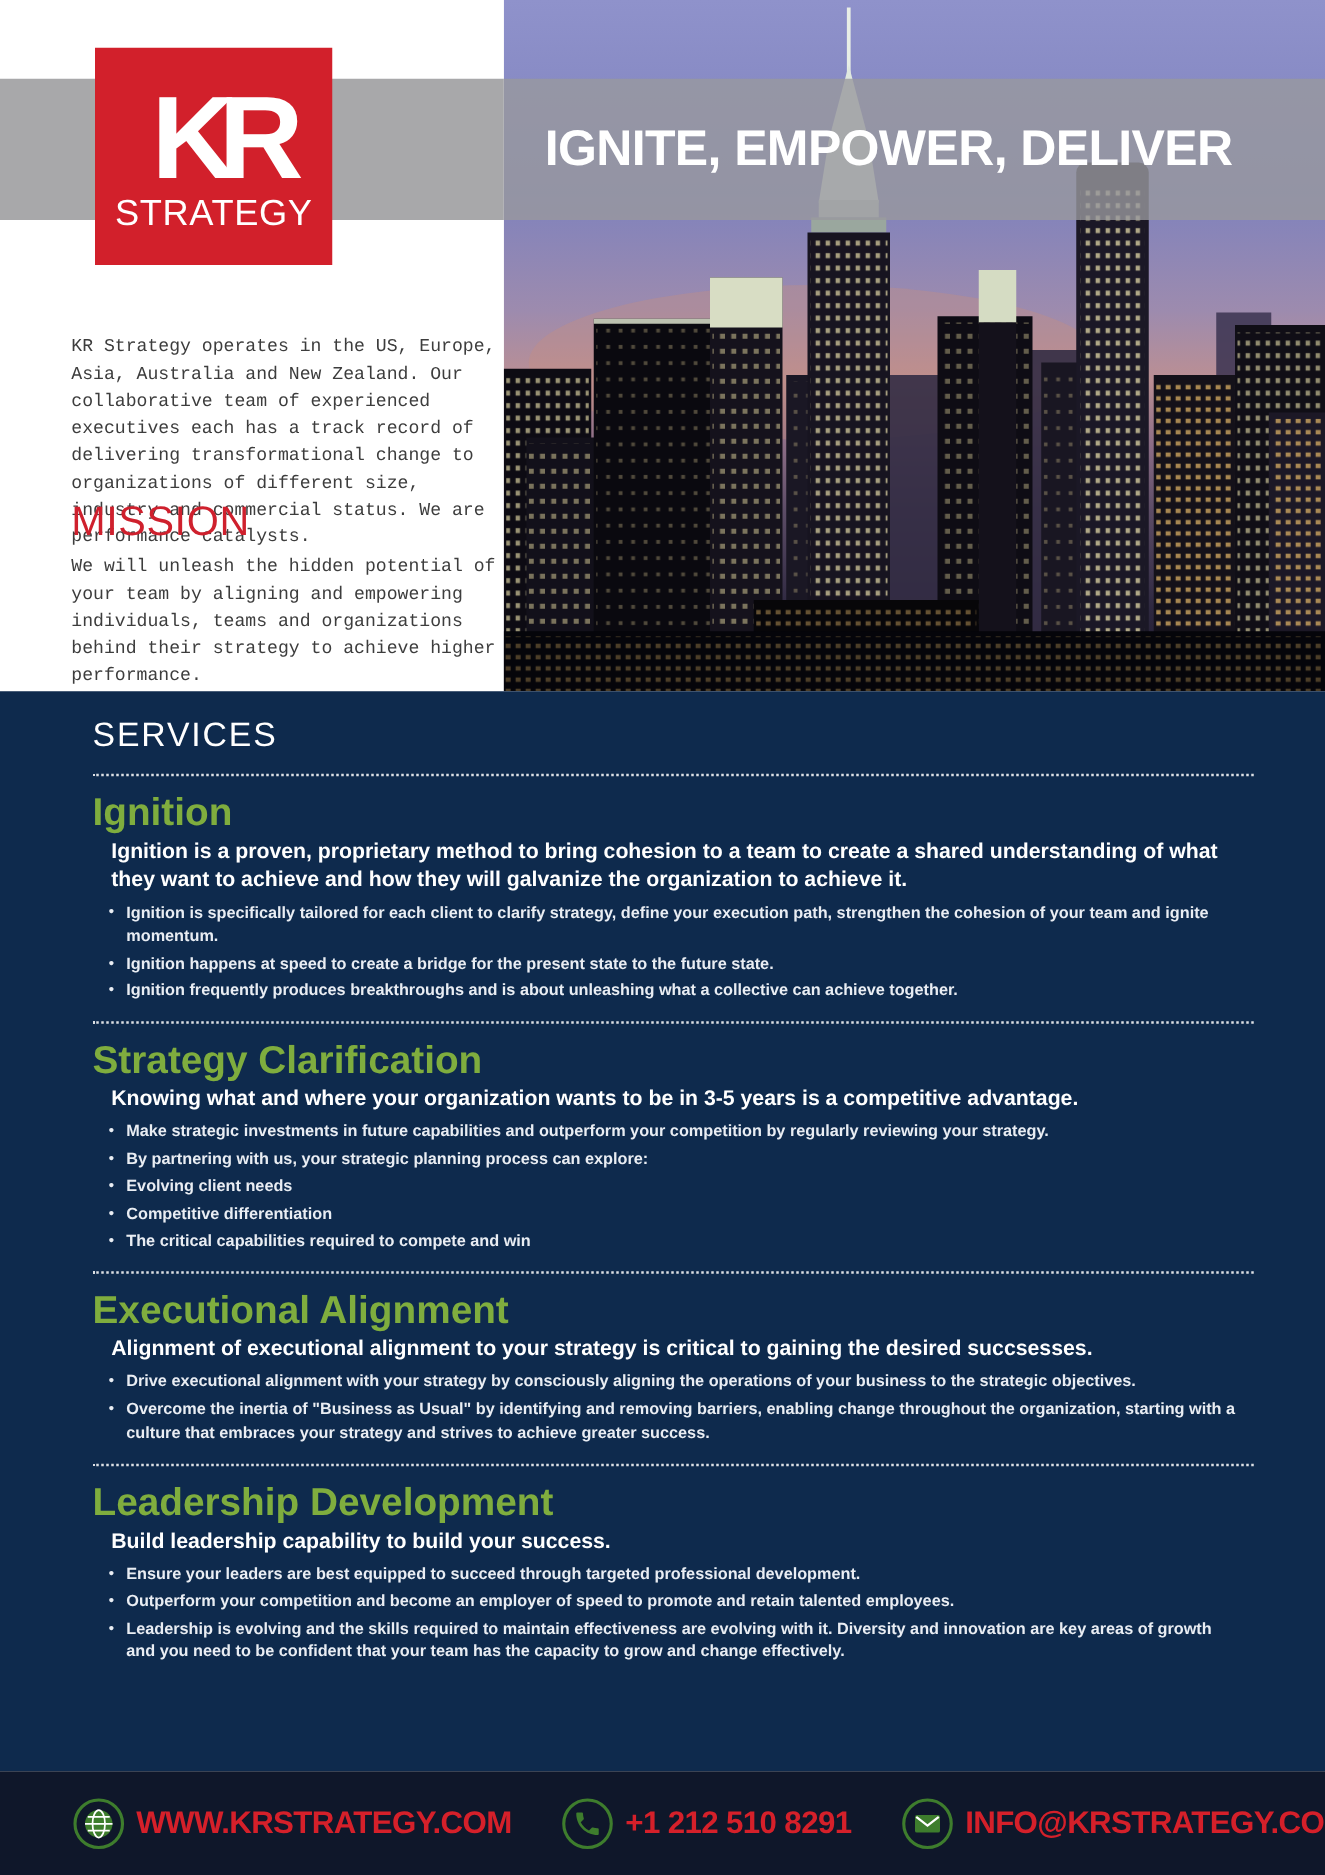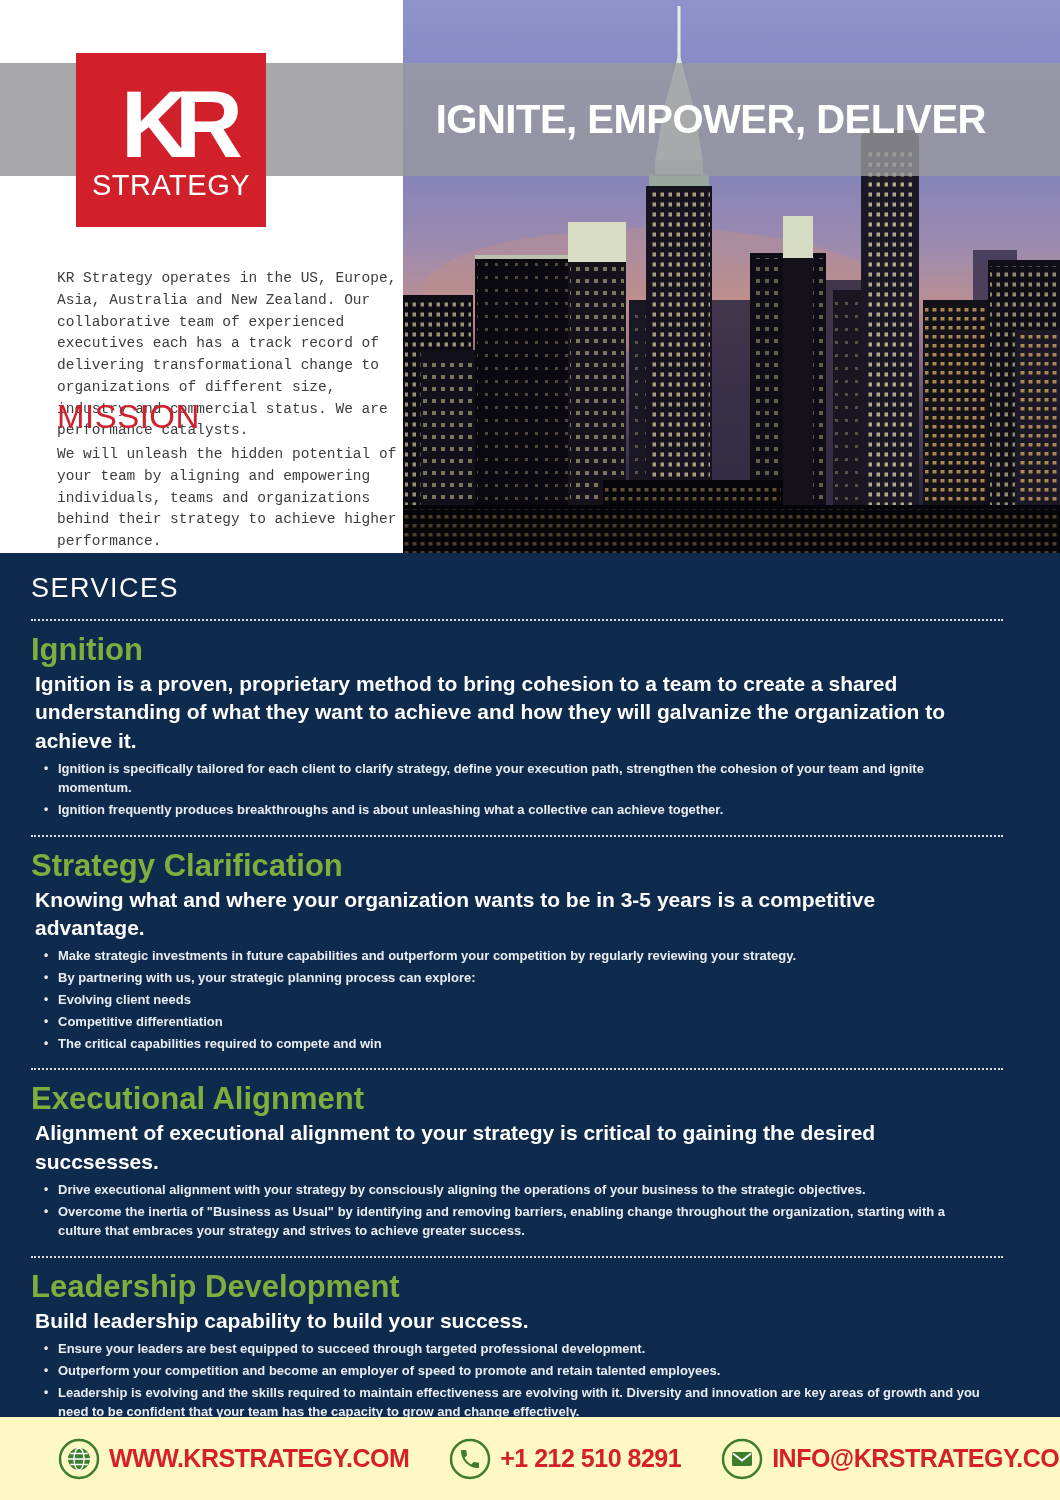--- a/index.html
+++ b/index.html
@@ -11,43 +11,43 @@
   .photo svg{display:block;width:100%;height:100%;}
 
   
   .band-left{position:absolute;left:0;top:63px;width:403px;height:113px;background:#a8a8aa;z-index:2;}
   .band-photo{position:absolute;left:403px;top:63px;width:657px;height:113px;background:rgba(152,152,157,0.8);z-index:2;}
   .banner-title{position:absolute;left:0;top:63px;width:1060px;height:113px;z-index:3;
     display:flex;align-items:center;justify-content:flex-end;padding-right:74px;box-sizing:border-box;
     color:#ffffff;font-size:40px;font-weight:bold;letter-spacing:-0.5px;}
 
   
-  .logo{position:absolute;left:58px;top:53px;width:164px;height:174px;z-index:4;padding-left:18px;}
+  .logo{position:absolute;left:58px;top:38px;width:164px;height:174px;z-index:4;padding-left:18px;}
 
   
   .intro{position:absolute;left:57px;width:340px;z-index:2;}
   .intro-who{top:268px;}
   .intro-mission{top:398px;}
   .intro h2{margin:0 0 8px 0;font-size:33px;font-weight:400;letter-spacing:0.5px;color:#cf202d;}
   .intro p{margin:0;font-size:14.5px;line-height:1.5;color:#3d3d3d;font-family:Liberation Mono, monospace;}
 
   
   .services{position:absolute;left:0;top:553px;width:1060px;height:864px;background:#0e2a4d;
-            box-sizing:border-box;padding:20px 57px 0 31px;overflow:hidden;z-index:1;}
+            box-sizing:border-box;padding:20px 57px 0 74px;overflow:hidden;z-index:1;}
   .services h2{margin:0;font-size:27px;font-weight:400;letter-spacing:1.5px;color:#ffffff;}
   .dotsep{border-top:2px dotted rgba(255,255,255,0.85);height:0;margin:15px 0 0 0;}
   .svc h3{margin:11px 0 2px 0;font-size:31px;font-weight:700;color:#7fad3e;}
-  .svc .lead{margin:2px 0 5px 4px;font-size:21px;font-weight:bold;line-height:1.35;color:#ffffff;max-width:950px;}
+  .svc .lead{margin:2px 0 5px 15px;font-size:17px;font-weight:bold;line-height:1.35;color:#ffffff;max-width:950px;}
   .svc ul{list-style:none;margin:0;padding:0;max-width:960px;}
   .svc li{position:relative;padding-left:17px;margin:3px 10px;font-size:13px;font-weight:bold;
           line-height:1.45;color:#e9edf3;}
   .svc li::before{content:"\2022";position:absolute;left:3px;top:0;font-size:12px;color:#e9edf3;}
 
   
-  .footer{position:absolute;left:0;top:1417px;width:1060px;height:83px;background:#fef9c3;
+  .footer{position:absolute;left:0;top:1417px;width:1060px;height:83px;background:#0f172a;
           display:flex;align-items:center;gap:40px;padding-left:58px;box-sizing:border-box;z-index:2;}
   .contact{display:flex;align-items:center;gap:9px;cursor:pointer;}
   .contact svg{display:block;}
   .contact span{font-size:25px;font-weight:bold;letter-spacing:-0.5px;color:#d5202a;white-space:nowrap;}
 </style>
 </head>
 <body>
 
 <div class="page">
 
@@ -153,20 +153,21 @@
 
   <div class="services">
     <h2>SERVICES</h2>
     <div class="dotsep"></div>
 
     <section class="svc">
       <h3>Ignition</h3>
       <p class="lead">Ignition is a proven, proprietary method to bring cohesion to a team to create a shared understanding of what they want to achieve and how they will galvanize the organization to achieve it.</p>
       <ul>
         <li>Ignition is specifically tailored for each client to clarify strategy, define your execution path, strengthen the cohesion of your team and ignite momentum.</li>
+        <li>Ignition happens at speed to create a bridge for the present state to the future state.</li>
         <li>Ignition frequently produces breakthroughs and is about unleashing what a collective can achieve together.</li>
       </ul>
     </section>
     <div class="dotsep"></div>
 
     <section class="svc">
       <h3>Strategy Clarification</h3>
       <p class="lead">Knowing what and where your organization wants to be in 3-5 years is a competitive advantage.</p>
       <ul>
         <li>Make strategic investments in future capabilities and outperform your competition by regularly reviewing your strategy.</li>

